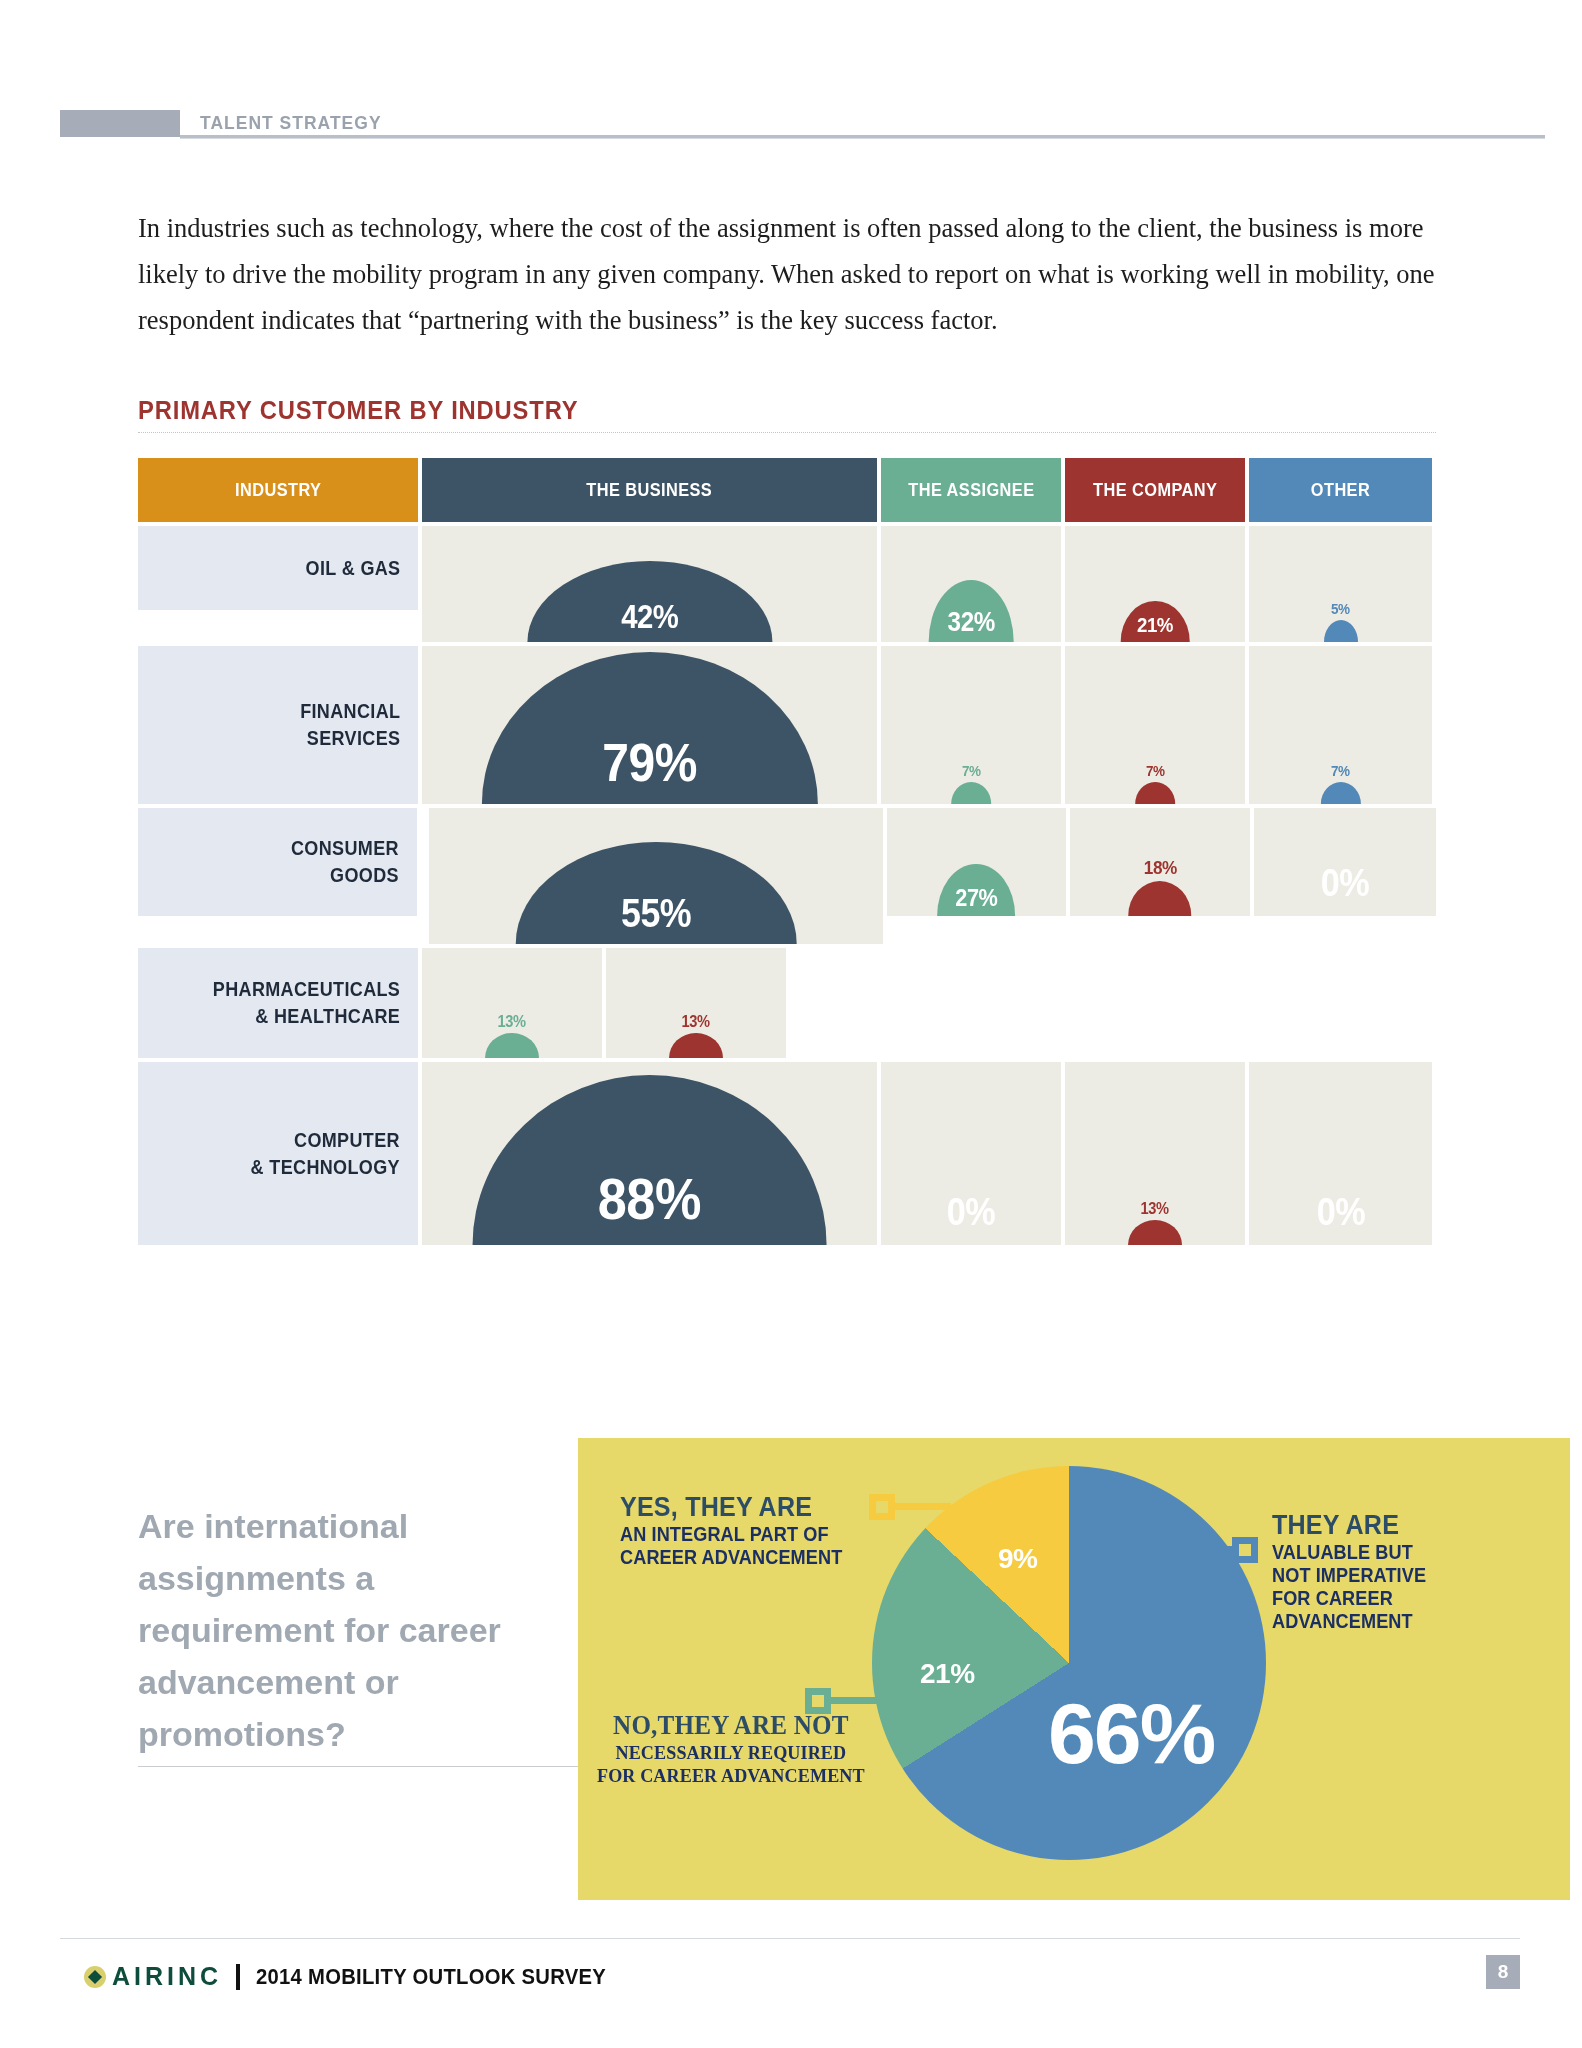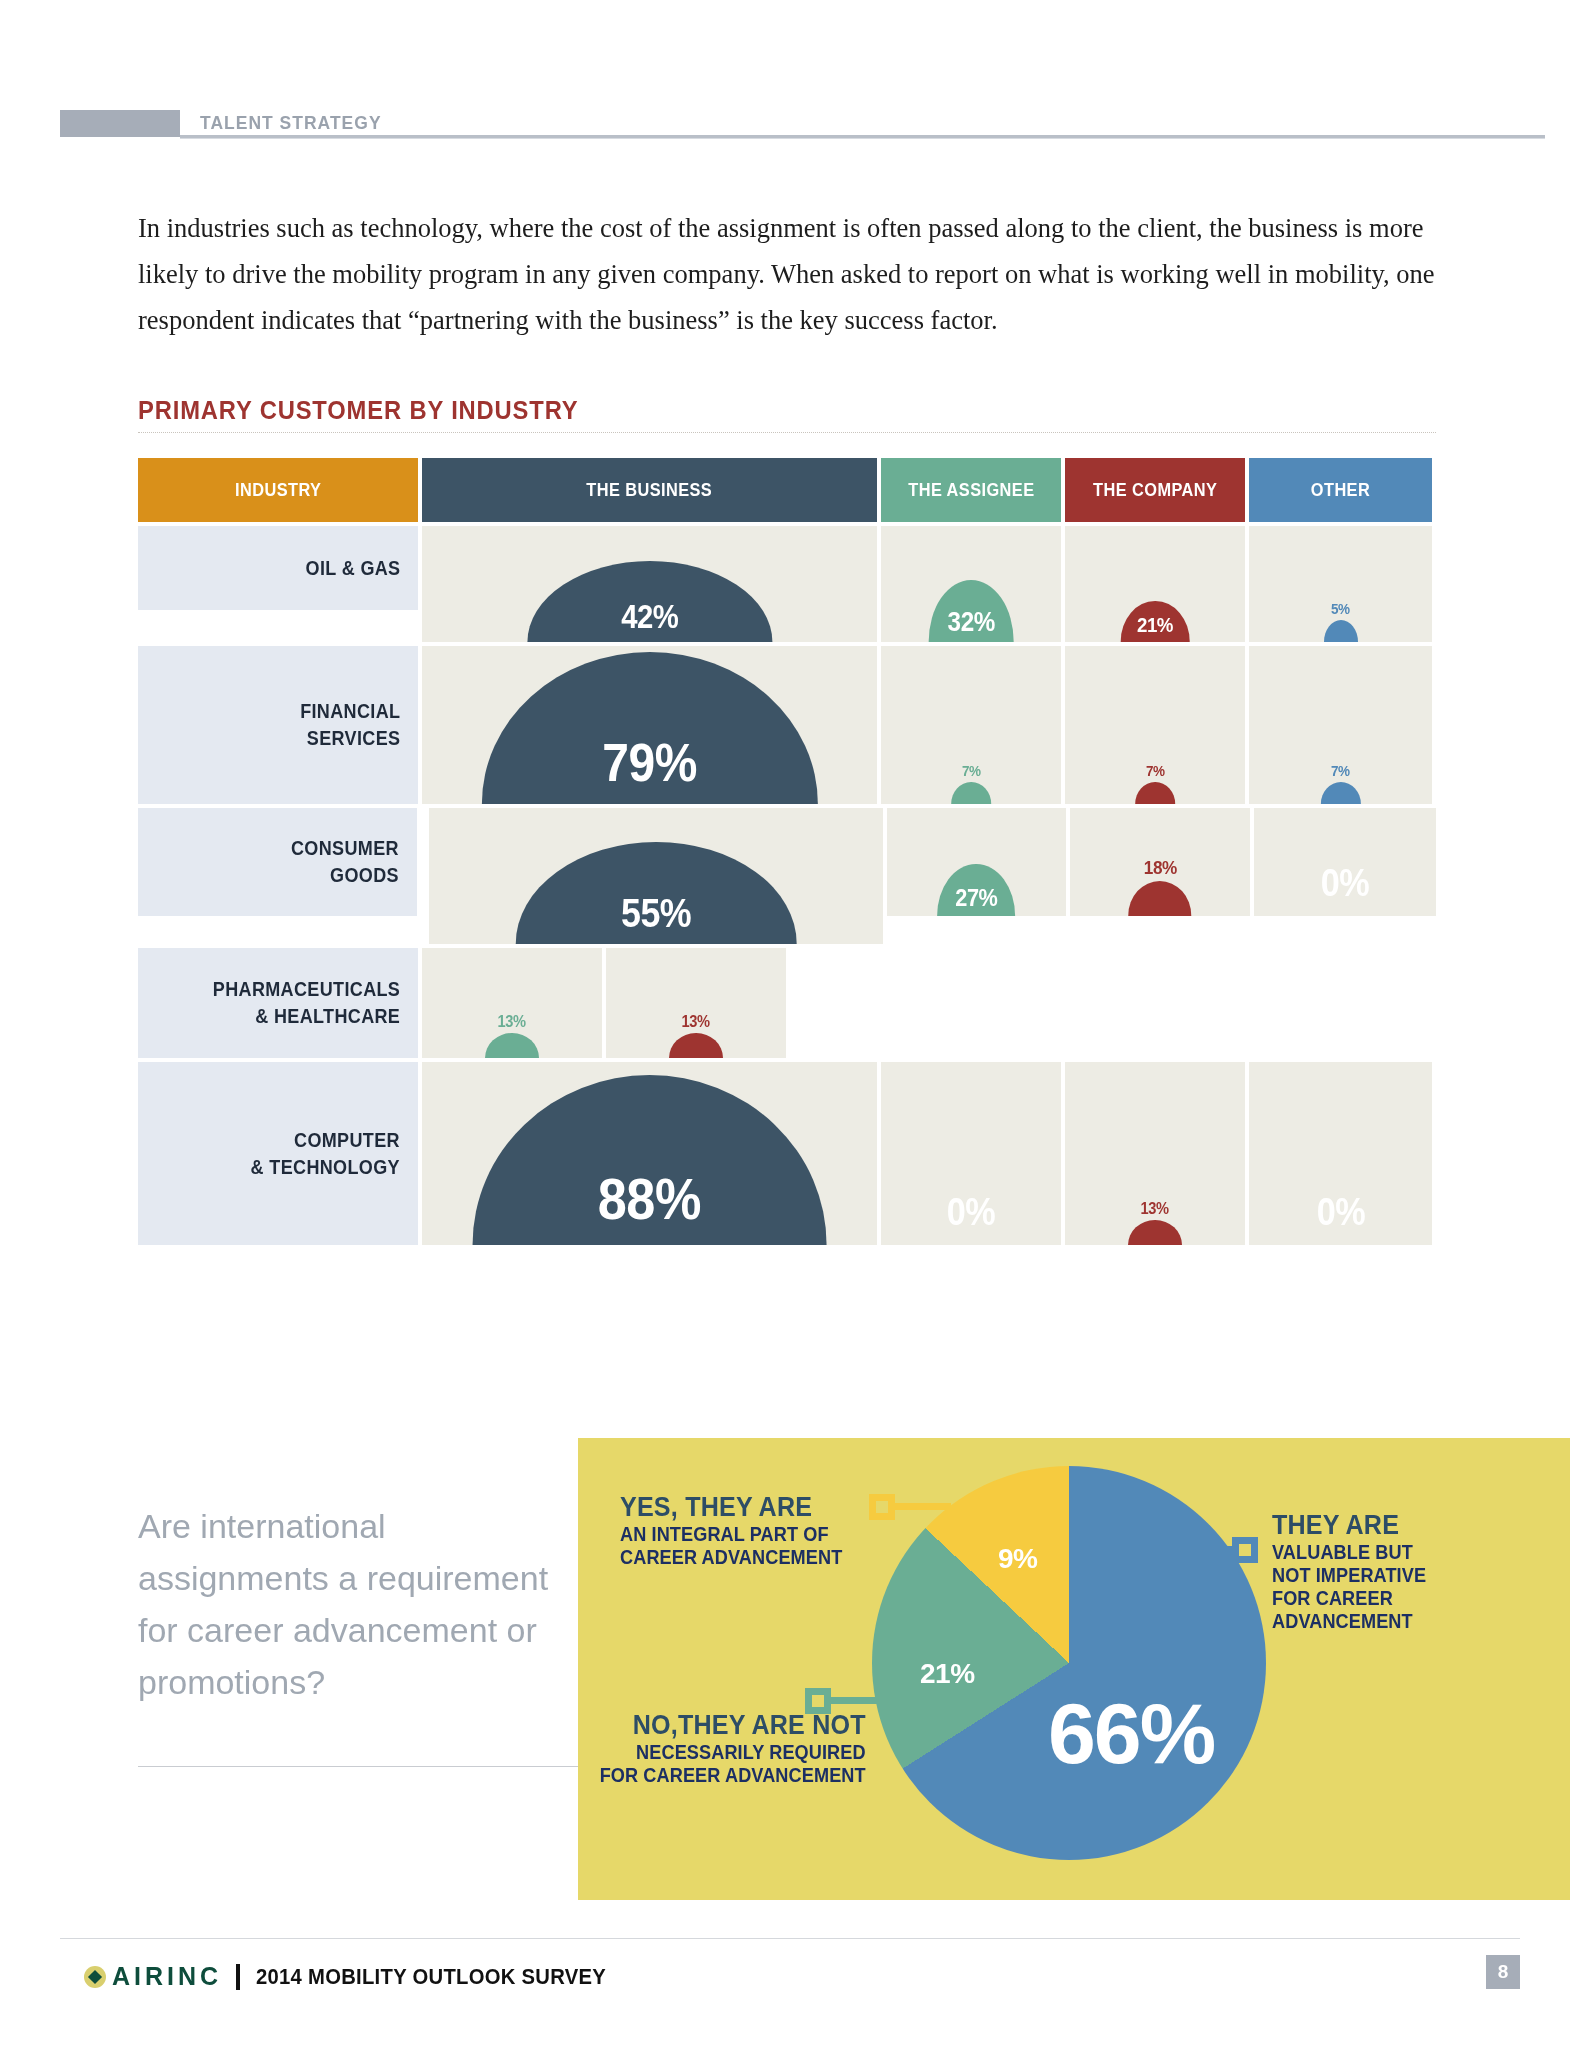--- a/index.html
+++ b/index.html
@@ -178,21 +178,21 @@
     height: 462px;
     background: #e6d869;
   }
   .question {
     position: absolute;
     left: 138px;
     top: 1500px;
     width: 430px;
     font-size: 34px;
     line-height: 52px;
-    font-weight: 400;
+    font-weight: 700;
     color: #a0a8b2;
   }
   .question-rule {
     position: absolute;
     left: 138px;
     top: 1766px;
     width: 440px;
     height: 1px;
     background: #c9ccd1;
   }
@@ -239,21 +239,21 @@
     font-size: 19.5px;
     font-weight: 700;
     color: #1c2f63;
     line-height: 23px;
     letter-spacing: 0.1px;
   }
   .callout .sub span { display: block; transform: scaleX(0.93); transform-origin: left top;}
   .callout .headline span { display:block; transform: scaleX(0.93); transform-origin: left top;}
 
   .c-yes   { left: 620px; top: 1492px; width: 260px; text-align: left; }
-  .c-no    { left: 596px; top: 1710px; width: 290px; text-align: right; }
+  .c-no    { left: 596px; top: 1710px; width: 290px; text-align: center; font-family: Liberation Serif, serif; }
   .c-they  { left: 1272px; top: 1510px; width: 220px; text-align: left; }
 
   .marker {
     position: absolute;
     width: 26px;
     height: 26px;
     border-style: solid;
     border-width: 7px;
     box-sizing: border-box;
   }

